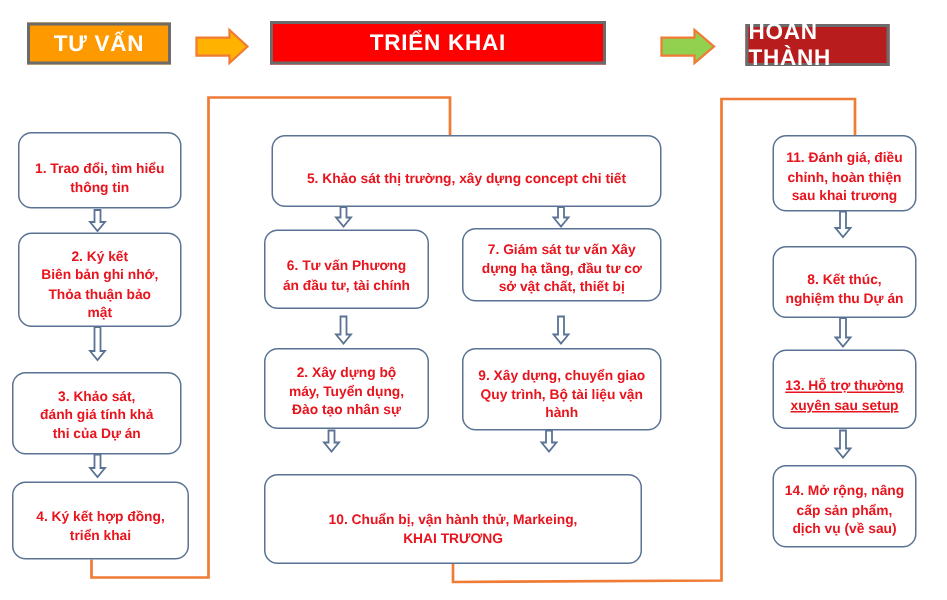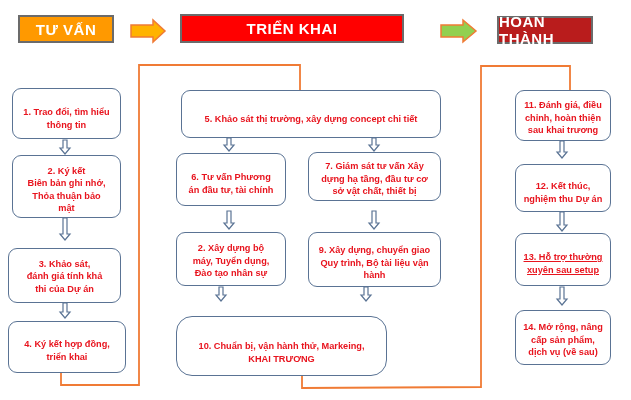--- a/index.html
+++ b/index.html
@@ -92,32 +92,32 @@
 <div class="step" style="left:176px; top:232px; width:110px; height:54px; padding-top:4px;">
   <span>2. Xây dựng bộ
 máy, Tuyển dụng,
 Đào tạo nhân sự</span>
 </div>
 <div class="step" style="left:308px; top:232px; width:133px; height:55px; padding-top:7px;">
   <span>9. Xây dựng, chuyển giao
 Quy trình, Bộ tài liệu vận
 hành</span>
 </div>
-<div class="step" style="left:176px; top:316px; width:211px; height:60px; padding-top:13px;border-radius:16px;">
+<div class="step" style="left:176px; top:316px; width:252px; height:60px; padding-top:13px;">
   <span>10. Chuẩn bị,  vận hành  thử, Markeing,
 KHAI TRƯƠNG</span>
 </div>
 
 <div class="step" style="left:515px; top:90px; width:96px; height:51px; padding-top:5px;">
   <span>11. Đánh giá, điều
 chỉnh, hoàn thiện
 sau khai trương</span>
 </div>
 <div class="step" style="left:515px; top:164px; width:96px; height:48px; padding-top:9px;">
-  <span>12. Kết thúc,
+  <span>8. Kết thúc,
 nghiệm thu Dự án</span>
 </div>
 <div class="step" style="left:515px; top:233px; width:96px; height:53px; padding-top:8px;text-decoration:underline;">
   <span>13. Hỗ trợ thường
 xuyên sau setup</span>
 </div>
 <div class="step" style="left:515px; top:310px; width:96px; height:55px; padding-top:5px;">
   <span>14. Mở rộng, nâng
 cấp sản phẩm,
 dịch vụ (về sau)</span>

